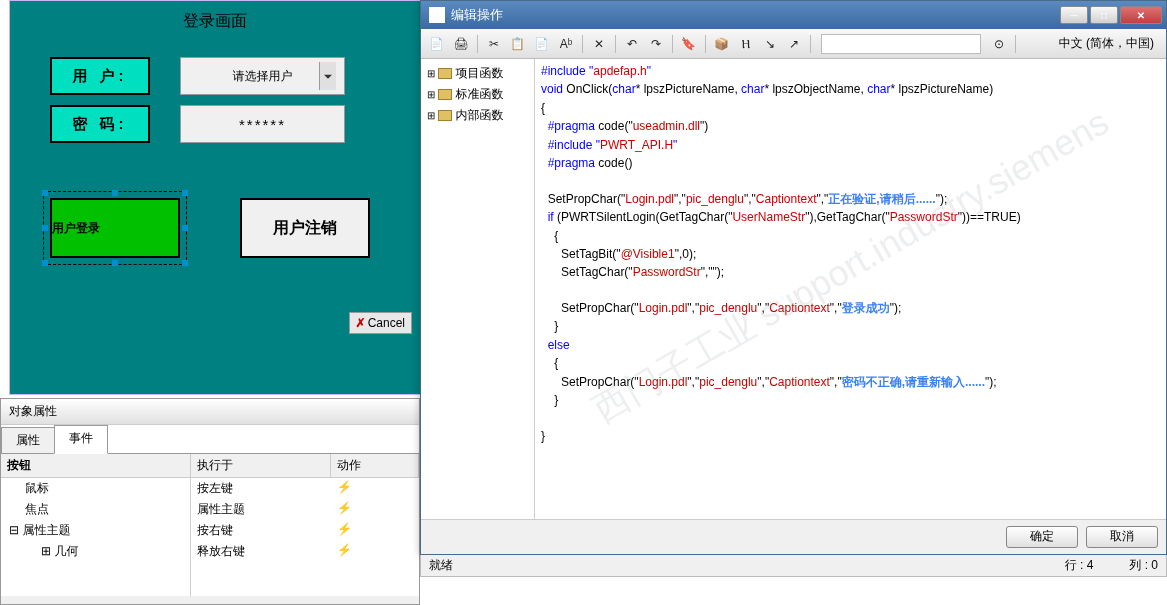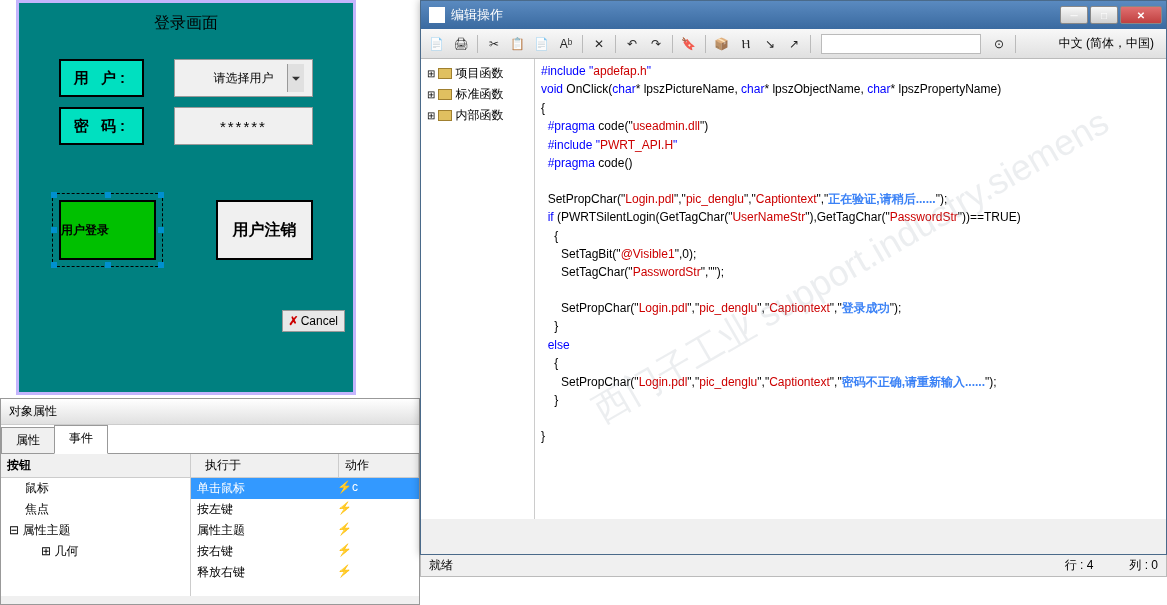--- a/index.html
+++ b/index.html
@@ -1,19 +1,19 @@
 <!DOCTYPE html>
 <html><head>
 <meta charset="utf-8">
 <style>
 * { margin: 0; padding: 0; box-sizing: border-box; font-family: "Microsoft YaHei", "SimSun", sans-serif; font-size: 12px; }
 body { background: #fff; width: 1167px; height: 605px; overflow: hidden; position: relative; }
 
 
-.login-panel { position: absolute; left: 16px; top: 0; width: 340px; height: 395px; background: #008080; border: 3px solid #c4b5fd; }
+.login-panel { position: absolute; left: 9px; top: 0; width: 412px; height: 395px; background: #008080; border: 1px solid #c4b5fd; }
 .login-title { text-align: center; font-size: 16px; padding: 10px 0 15px; color: #000; }
 .login-row { display: flex; align-items: center; margin: 10px 40px; gap: 30px; }
 .login-label { width: 100px; height: 38px; background: #00e0c0; border: 2px solid #000; display: flex; align-items: center; justify-content: center; font-size: 15px; font-weight: bold; letter-spacing: 4px; }
 .login-select { width: 165px; height: 38px; background: #f0f0f0; border: 1px solid #999; display: flex; align-items: center; justify-content: center; font-size: 15px; position: relative; }
 .login-select::after { content: ""; position: absolute; right: 8px; top: 50%; transform: translateY(-50%); border-left: 1px solid #999; height: 28px; width: 16px; background: #e0e0e0; }
 .login-select-arrow { position: absolute; right: 12px; top: 50%; transform: translateY(-30%); width: 0; height: 0; border-left: 4px solid transparent; border-right: 4px solid transparent; border-top: 4px solid #333; z-index: 1; }
 .login-input { width: 165px; height: 38px; background: #f0f0f0; border: 1px solid #999; display: flex; align-items: center; justify-content: center; font-size: 15px; letter-spacing: 2px; }
 .btn-row { display: flex; gap: 60px; margin: 55px 40px 0; }
 .login-btn { width: 130px; height: 60px; background: #00c000; border: 2px solid #000; display: flex; align-items: center; justify-content: flex-start; font-size: 16px; font-weight: bold; position: relative; }
 .login-btn.selected { outline: 1px dashed #000; outline-offset: 6px; }
@@ -35,21 +35,21 @@
 .tree-pane { width: 190px; border-right: 1px solid #ccc; background: #fff; overflow: auto; }
 .tree-header { background: #f0f0f0; border-bottom: 1px solid #ccc; padding: 3px 6px; font-weight: bold; }
 .tree-item { padding: 2px 0 2px 24px; white-space: nowrap; }
 .tree-item.parent { padding-left: 8px; }
 .tree-item.parent::before { content: "⊟ "; }
 .tree-item.child2 { padding-left: 40px; }
 .tree-item.plus::before { content: "⊞ "; }
 .list-pane { flex: 1; background: #fff; }
 .list-header { display: flex; background: #f0f0f0; border-bottom: 1px solid #ccc; }
 .list-header > div { padding: 3px 6px; border-right: 1px solid #ccc; }
-.lh-exec { width: 140px; margin-left: 8px; } .lh-action { flex: 1; }
+.lh-exec { width: 140px; } .lh-action { flex: 1; }
 .list-row { display: flex; }
 .list-row > div:first-child { width: 140px; padding: 2px 6px; }
 .list-row > div:last-child { flex: 1; padding: 2px 6px; }
 .list-row.selected { background: #3399ff; color: #fff; }
 .bolt { color: #888; } .bolt.green { color: #0a0; }
 
 
 .editor-window { position: absolute; left: 420px; top: 0; width: 747px; height: 555px; background: #f0f0f0; border: 1px solid #4a6a8a; box-shadow: 0 0 8px rgba(0,0,0,0.3); }
 .titlebar { background: linear-gradient(#5a8ac0, #3a6aa0); height: 28px; display: flex; align-items: center; padding: 0 4px 0 8px; color: #fff; }
 .titlebar-icon { width: 16px; height: 16px; background: #fff; margin-right: 6px; display: inline-block; }
@@ -126,24 +126,20 @@
       <div class="tree-item">焦点</div>
       <div class="tree-item parent">属性主题</div>
       <div class="tree-item child2 plus">几何</div>
 
     </div>
     <div class="list-pane">
       <div class="list-header">
         <div class="lh-exec">执行于</div>
         <div class="lh-action">动作</div>
       </div>
-      <div class="list-row selected">
-          <div>单击鼠标</div>
-          <div><span class="bolt green">⚡</span>c</div>
-        </div>
       <div class="list-row">
           <div>按左键</div>
           <div><span class="bolt">⚡</span></div>
         </div>
       <div class="list-row">
           <div>属性主题</div>
           <div><span class="bolt">⚡</span></div>
         </div>
       <div class="list-row">
           <div>按右键</div>
@@ -202,41 +198,45 @@
       <div class="func-item">
           <span class="func-icon"></span>
           <span>标准函数</span>
         </div>
       <div class="func-item">
           <span class="func-icon"></span>
           <span>内部函数</span>
         </div>
     </div>
     <div class="code-pane"><div class="watermark">西门子工业 support.industry.siemens</div><span class="kw-blue">#include "</span><span class="kw-red">apdefap.h</span><span class="kw-blue">"</span>
-<span class="kw-blue">void</span><span> OnClick(</span><span class="kw-blue">char</span><span>* lpszPictureName, </span><span class="kw-blue">char</span><span>* lpszObjectName, </span><span class="kw-blue">char</span><span>* lpszPropertyName)</span>
+<span class="kw-blue">void</span><span> OnClick(</span><span class="kw-blue">char</span><span>* lpszPictureName, </span><span class="kw-blue">char</span><span>* lpszObjectName, </span><span class="kw-blue">char</span><span>* lpszPictureName)</span>
 <span>{</span>
 <span class="kw-blue">  #pragma</span><span> code("</span><span class="kw-red">useadmin.dll</span><span>")</span>
 <span class="kw-blue">  #include "</span><span class="kw-red">PWRT_API.H</span><span class="kw-blue">"</span>
 <span class="kw-blue">  #pragma</span><span> code()</span>
 
 <span>  SetPropChar("</span><span class="kw-red">Login.pdl</span><span>","</span><span class="kw-red">pic_denglu</span><span>","</span><span class="kw-red">Captiontext</span><span>","</span><span class="kw-red-bold">正在验证,请稍后......</span><span>");</span>
 <span class="kw-blue">  if</span><span> (PWRTSilentLogin(GetTagChar("</span><span class="kw-red">UserNameStr</span><span>"),GetTagChar("</span><span class="kw-red">PasswordStr</span><span>"))==TRUE)</span>
 <span>    {</span>
 <span>      SetTagBit("</span><span class="kw-red">@Visible1</span><span>",0);</span>
 <span>      SetTagChar("</span><span class="kw-red">PasswordStr</span><span>","");</span>
 
 <span>      SetPropChar("</span><span class="kw-red">Login.pdl</span><span>","</span><span class="kw-red">pic_denglu</span><span>","</span><span class="kw-red">Captiontext</span><span>","</span><span class="kw-red-bold">登录成功</span><span>");</span>
 <span>    }</span>
 <span class="kw-blue">  else</span>
 <span>    {</span>
 <span>      SetPropChar("</span><span class="kw-red">Login.pdl</span><span>","</span><span class="kw-red">pic_denglu</span><span>","</span><span class="kw-red">Captiontext</span><span>","</span><span class="kw-red-bold">密码不正确,请重新输入......</span><span>");</span>
 <span>    }</span>
 
 <span>}</span></div>
   </div>
+  <div class="editor-footer">
+    <button class="dlg-btn">确定</button>
+    <button class="dlg-btn">取消</button>
+  </div>
 </div>
 <div class="statusbar">
   <span>就绪</span>
   <span class="sb-right">
     <span>行 :  4</span>
     <span>列 :  0</span>
   </span>
 </div>
 
 </body></html>

